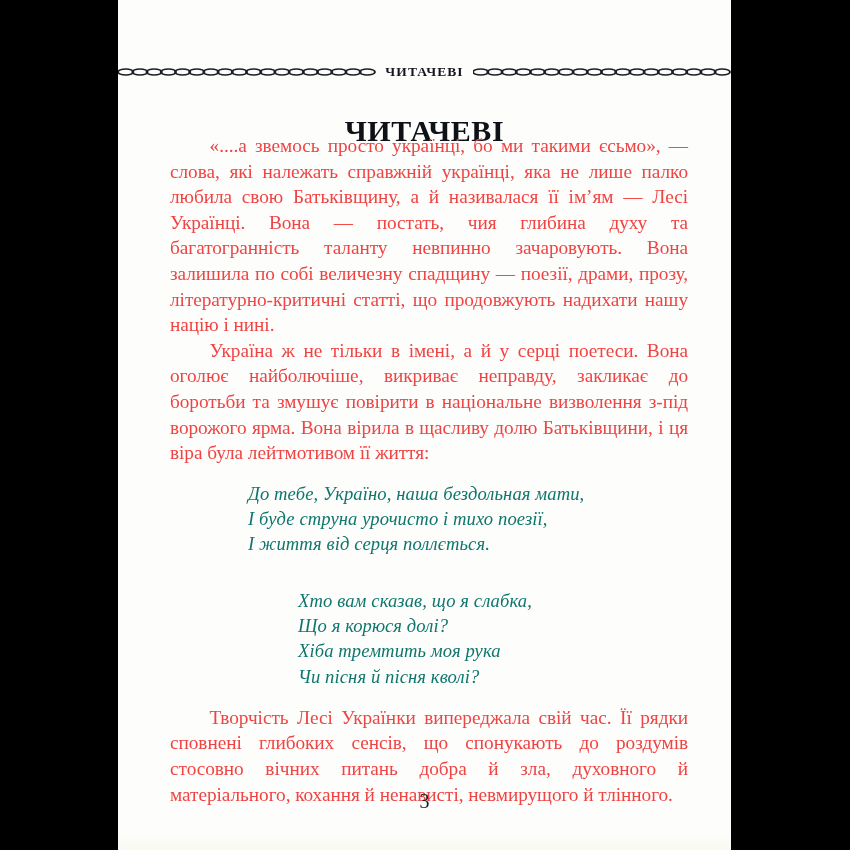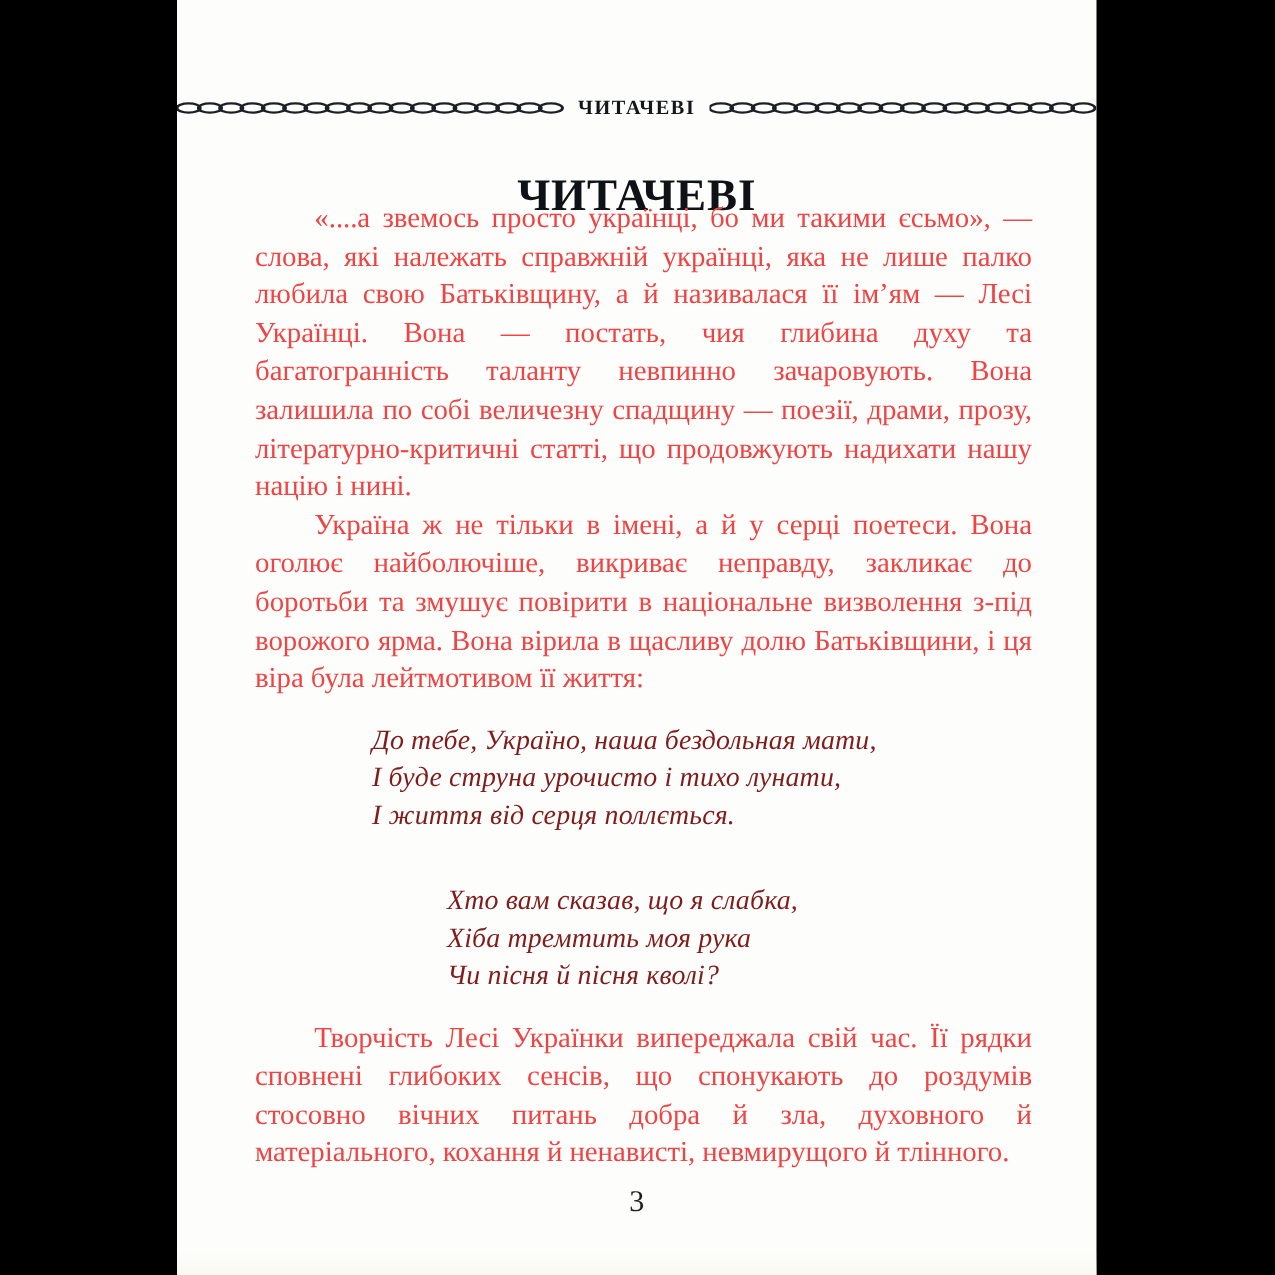--- a/index.html
+++ b/index.html
@@ -92,21 +92,21 @@
     color: #ef4444;
     letter-spacing: -0.05px;
     hyphens: manual;
   }
 
   .verse {
     margin: 0;
     font-style: italic;
     font-size: 18.6px;
     line-height: 25.3px;
-    color: #7f1d1d;
+    color: #0f766e;
     letter-spacing: 0.1px;
   }
   .verse .vline { display: block; white-space: nowrap; }
 
   #verse-block-1 { padding: 15px 0 16px 78px; }
   #verse-block-2 { padding: 15px 0 16px 128px; }
 
   
   #page-number {
     position: absolute;
@@ -202,27 +202,28 @@
     <h1 id="chapter-title">ЧИТАЧЕВІ</h1>
 
     <div id="body-column">
 
       <p class="para">«....а звемось просто українці, бо ми такими єсьмо», — слова, які належать справжній українці, яка не лише палко любила свою Батьківщину, а й називалася її ім’ям — Лесі Українці. Вона — постать, чия глибина духу та багатогранність таланту невпинно зачаровують. Вона залишила по собі величезну спадщину — поезії, драми, прозу, літературно-критичні статті, що продовжують надихати нашу націю і нині.</p>
 
       <p class="para">Україна ж не тільки в імені, а й у серці поетеси. Вона оголює найболючіше, викриває неправду, закликає до боротьби та змушує повірити в національне визволення з-під ворожого ярма. Вона вірила в щасливу долю Батьківщини, і ця віра була лейтмотивом її життя:</p>
 
       <div class="verse" id="verse-block-1">
         <span class="vline">До тебе, Україно, наша бездольная мати,</span>
-        <span class="vline">І буде струна урочисто і тихо лунати,</span>
+        <span class="vline">І буде струна урочисто і тихо поезії,</span>
         <span class="vline">І життя від серця поллється.</span>
       </div>
 
 
       <div class="verse" id="verse-block-2">
         <span class="vline">Хто вам сказав, що я слабка,</span>
+        <span class="vline">Що я корюся долі?</span>
         <span class="vline">Хіба тремтить моя рука</span>
         <span class="vline">Чи пісня й пісня кволі?</span>
       </div>
 
       <p class="para">Творчість Лесі Українки випереджала свій час. Її рядки сповнені глибоких сенсів, що спонукають до роздумів стосовно вічних питань добра й зла, духовного й матеріального, кохання й ненависті, невмирущого й тлінного.</p>
 
     </div>
 
     <div id="page-number">3</div>
 

